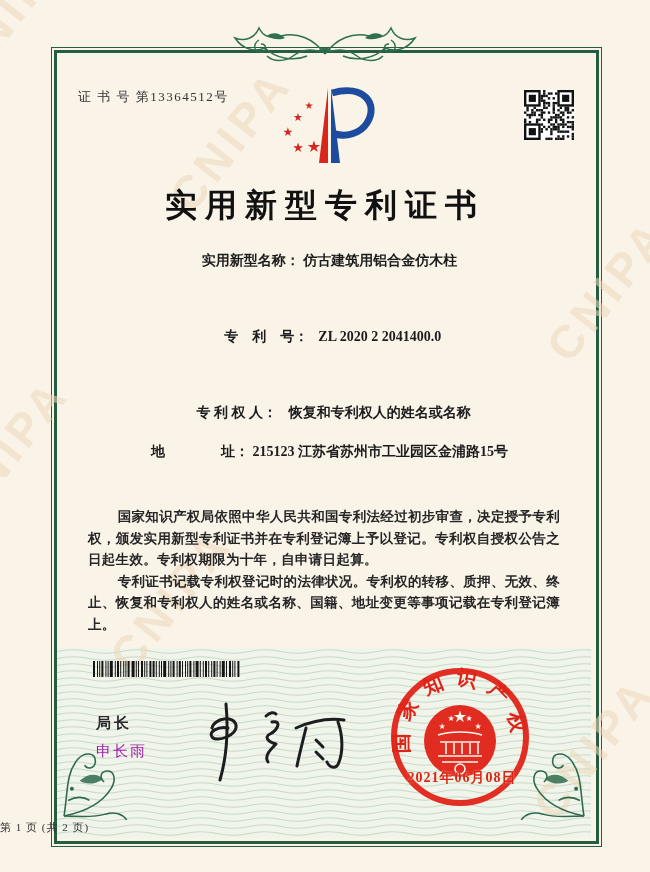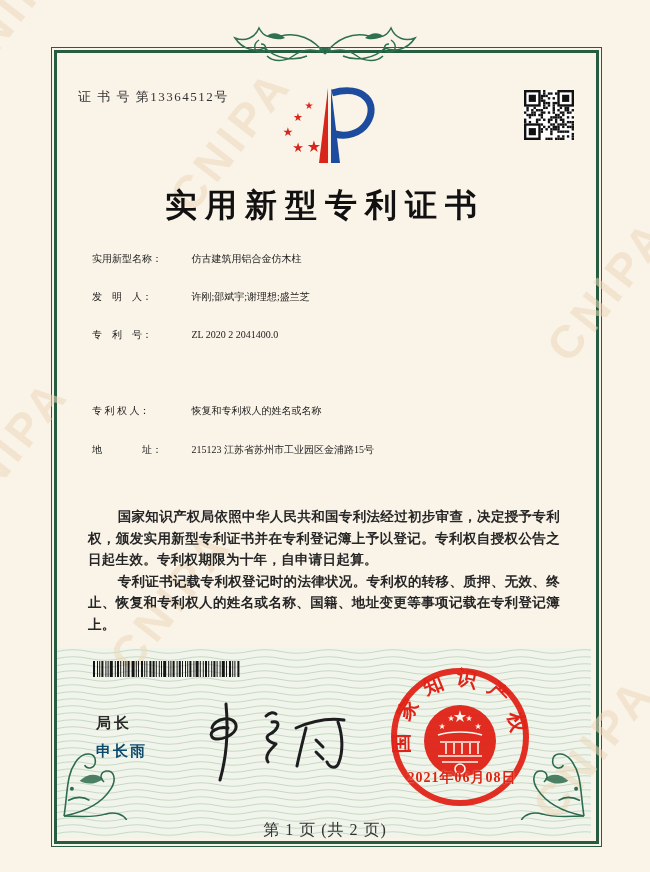--- a/index.html
+++ b/index.html
@@ -10,33 +10,33 @@
   .wm{position:absolute;z-index:3;font-family:"Liberation Sans","DejaVu Sans",sans-serif;
       font-weight:bold;font-size:46px;letter-spacing:5px;color:#ecd9bc;opacity:.55;
       transform:rotate(-52deg);white-space:nowrap;pointer-events:none;}
   
   .frame{position:absolute;left:54px;top:50px;width:539px;height:788px;
          border:3px solid #265c41;outline:1px solid #265c41;outline-offset:2px;z-index:2;}
   .band{position:absolute;left:57px;top:648px;width:534px;height:190px;z-index:2;}
   .certno{position:absolute;left:78px;top:88px;font-size:13px;letter-spacing:1.5px;z-index:4;color:#333;}
   .title{position:absolute;left:0;right:0;top:184px;text-align:center;font-size:32px;
          font-weight:bold;letter-spacing:8px;color:#111;z-index:4;}
-  .row{position:absolute;left:92px;width:475px;font-size:10px;font-weight:400;color:#1c1c1c;z-index:4;white-space:nowrap;}
+  .row{position:absolute;left:92px;width:475px;font-size:14px;font-weight:700;color:#1c1c1c;z-index:4;white-space:nowrap;text-align:center;}
   .row .lbl{display:inline-block;min-width:97px;}
   .row .pair2{position:absolute;left:253px;top:0;}
   .paras{position:absolute;left:88px;top:506px;width:472px;z-index:4;}
   .paras p{margin:0;font-size:13.5px;line-height:21.5px;text-indent:2.2em;text-align:justify;
            color:#262626;letter-spacing:.3px;font-weight:bold;}
   .director-title{position:absolute;left:96px;top:714px;font-family:"Liberation Sans","DejaVu Sans",sans-serif;
          font-weight:bold;font-size:15px;letter-spacing:3px;color:#2a2a2a;z-index:4;}
   .director-name{position:absolute;left:96px;top:742px;font-family:"Liberation Sans","DejaVu Sans",sans-serif;
-         font-weight:bold;font-size:15px;letter-spacing:2px;color:#0c4a6e;z-index:4;}
+         font-weight:normal;font-size:15px;letter-spacing:2px;color:#a21caf;z-index:4;}
   .seal-date{position:absolute;left:394px;top:769px;width:136px;text-align:center;font-size:14px;
          font-weight:bold;color:#dd2413;letter-spacing:1px;z-index:6;text-shadow:0 0 2px rgba(255,250,240,.7);}
-  .footer{position:absolute;left:0;right:0;top:820px;text-align:center;font-size:16px;
+  .footer{position:absolute;left:0;right:0;top:820px;font-size:11px;
          letter-spacing:1px;color:#333;z-index:4;}
 </style>
 </head>
 <body>
 
 <div id="page">
 
   <span class="wm" style="left:-72px;top:-17px">CNIPA</span>
   <span class="wm" style="left:148px;top:113px">CNIPA</span>
   <span class="wm" style="left:525px;top:263px">CNIPA</span>
@@ -246,24 +246,20 @@
       <rect x="2.380952380952381" y="35.714285714285715" width="11.904761904761905" height="11.904761904761905" fill="#fff"></rect>
       <rect x="4.761904761904762" y="38.095238095238095" width="7.142857142857142" height="7.142857142857142" fill="#111"></rect>
     </svg>
 
   <div class="title">实用新型专利证书</div>
 
   <div class="row" style="top:252px">
     <span class="lbl">实用新型名称：</span>
     <span class="val">仿古建筑用铝合金仿木柱</span>
   </div>
-  <div class="row" style="top:290px">
-    <span class="lbl">发　明　人：</span>
-    <span class="val">许刚;邵斌宇;谢理想;盛兰芝</span>
-  </div>
   <div class="row" style="top:328px">
     <span class="lbl">专　利　号：</span>
     <span class="val">ZL 2020 2 2041400.0</span>
   </div>
   <div class="row" style="top:404px">
     <span class="lbl">专 利 权 人：</span>
     <span class="val">恢复和专利权人的姓名或名称</span>
   </div>
   <div class="row" style="top:443px">
     <span class="lbl">地　　　　址：</span>

